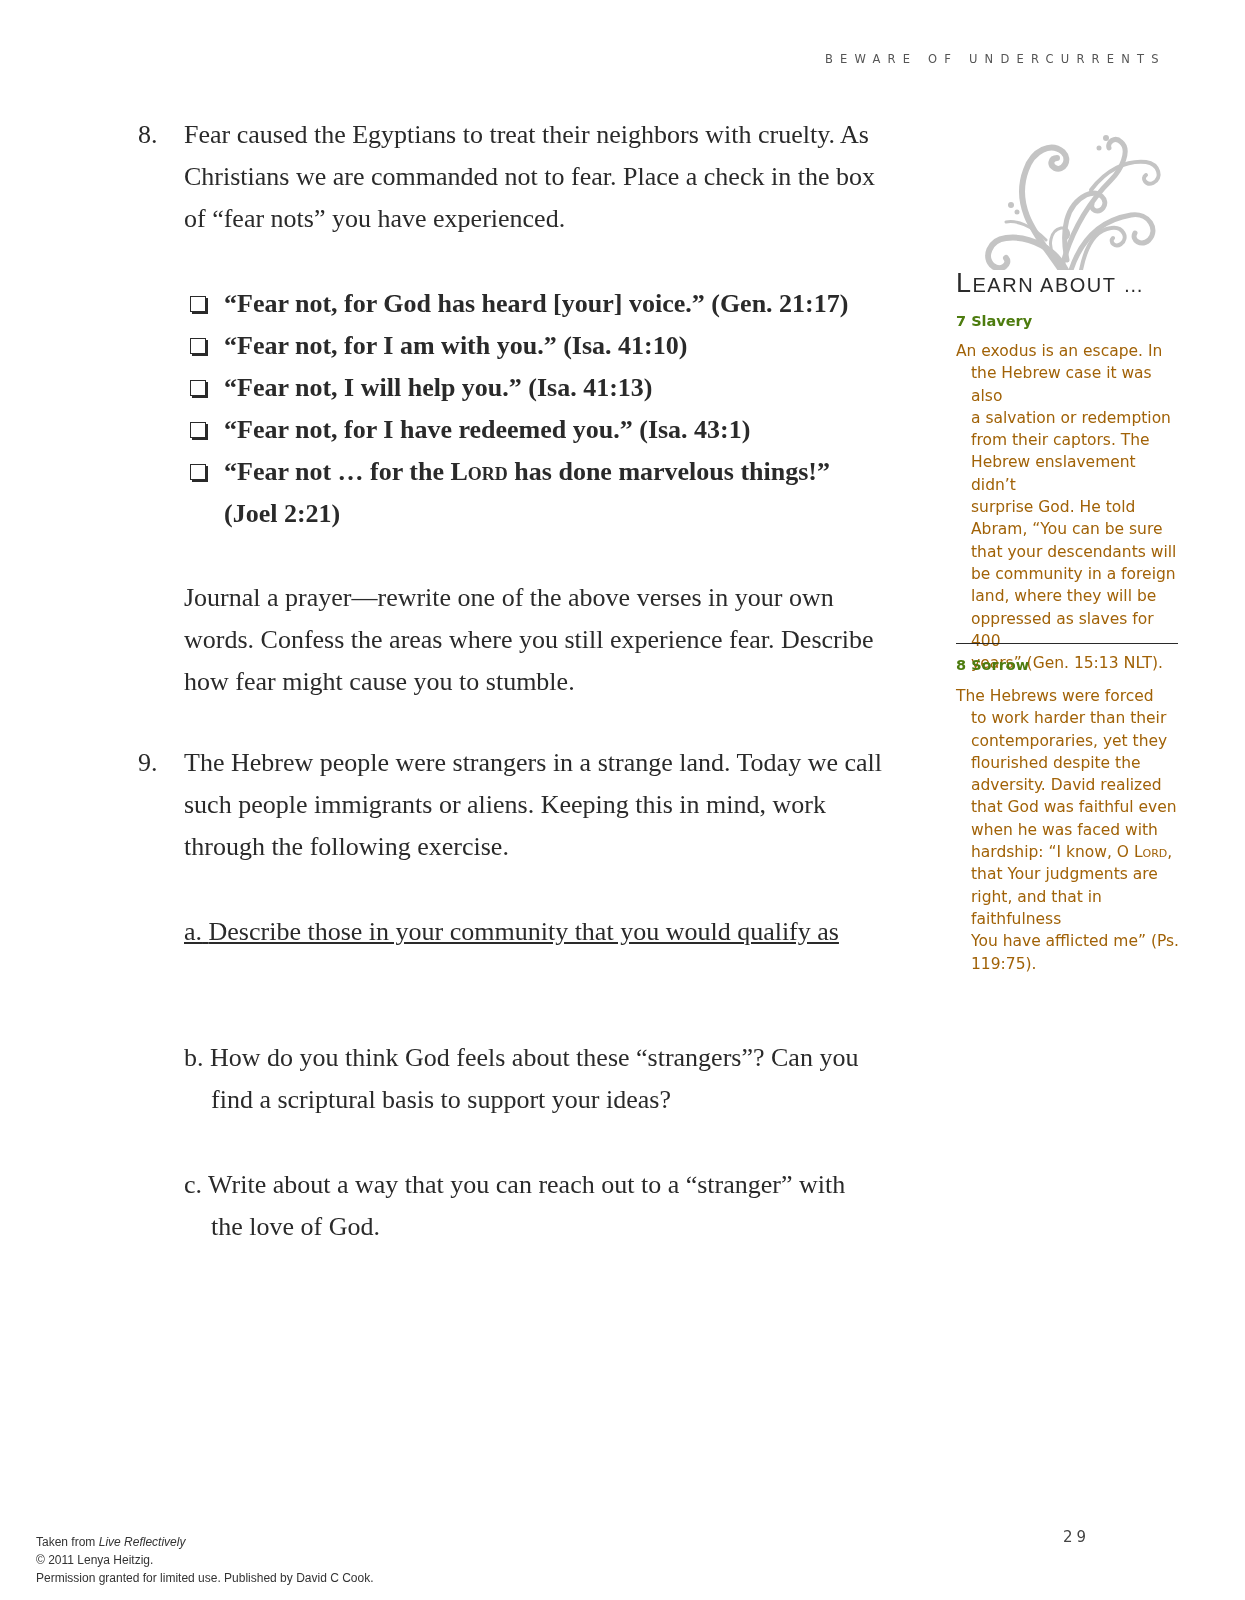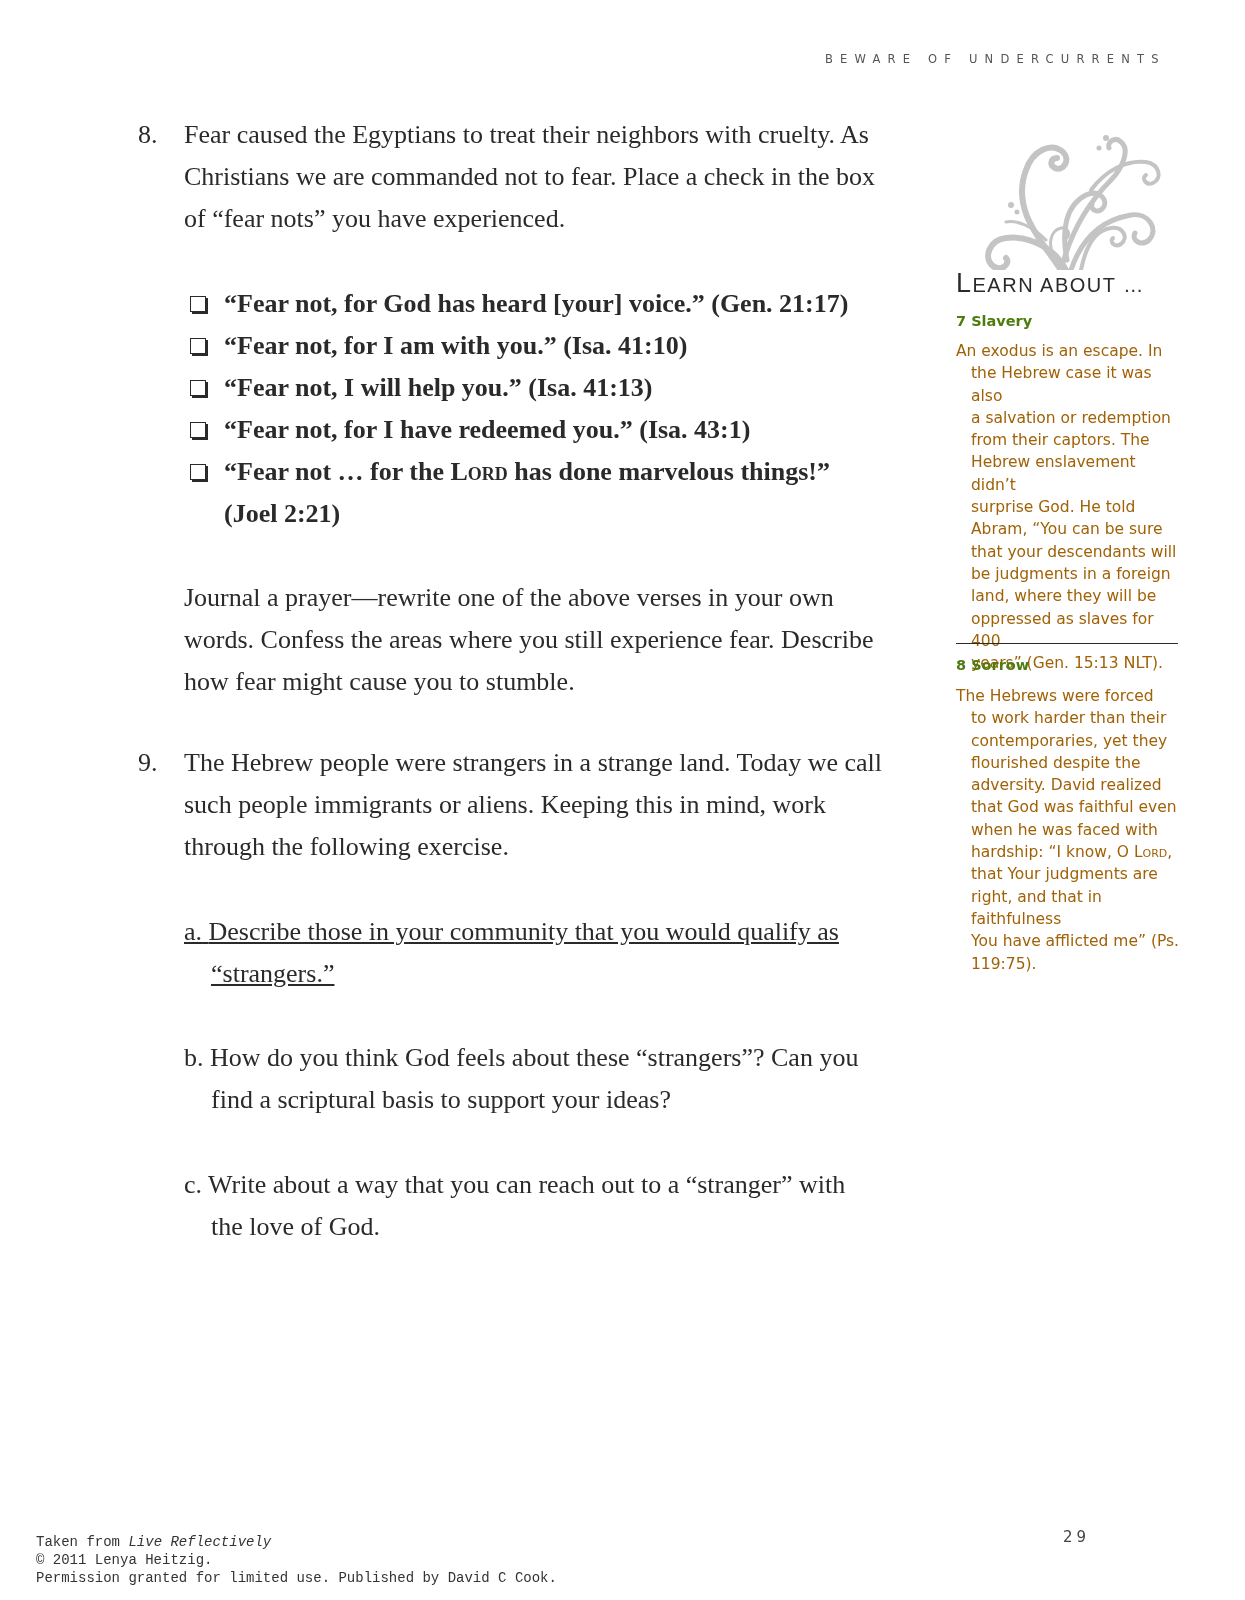--- a/index.html
+++ b/index.html
@@ -30,21 +30,21 @@
   .ornament { position: absolute; left: 15px; top: 0px; width: 200px; height: 150px; }
   .learn { position: absolute; left: 0; top: 148px; font-family: Liberation Sans, sans-serif; font-size: 27px; letter-spacing: 1.5px; color: #2a2a2a; white-space: nowrap; }
   .learn .big { font-size: 27px; }
   .learn .small { font-size: 20px; }
   .entry-title { position: absolute; left: 0; font-size: 14.5px; font-weight: bold; color: #4d7c0f; }
   .entry-body { position: absolute; left: 0; width: 225px; font-size: 15.5px; line-height: 22.3px; color: #a16207; }
   .entry-body .first { display: block; }
   .entry-body .rest { display: block; padding-left: 15px; }
   .rule { position: absolute; left: 0; width: 222px; height: 0; border-top: 1.6px solid #2a2a2a; }
 
-  .footer { position: absolute; left: 36px; top: 1533px; font-family: Liberation Mono, monospace; font-size: 14px; line-height: 18px; color: #333; }
+  .footer { position: absolute; left: 36px; top: 1533px; font-family: Liberation Sans, sans-serif; font-size: 12px; line-height: 18px; color: #333; }
   .footer i { font-style: italic; }
   .page-num { position: absolute; left: 1063px; top: 1528px; font-family: "DejaVu Sans", sans-serif; font-size: 15px; letter-spacing: 4px; color: #444; }
 </style>
 </head>
 <body>
 
 <div class="running-head">BEWARE OF UNDERCURRENTS</div>
 
 <div class="q serif" style="top:114px;">
   <span class="num">8.</span>
@@ -62,21 +62,20 @@
 <div class="para serif" style="top:577px;">Journal a prayer—rewrite one of the above verses in your own words. Confess the areas where you still experience fear. Describe how fear might cause you to stumble.</div>
 
 <div class="q serif" style="top:742px;">
   <span class="num">9.</span>
   <div class="body">The Hebrew people were strangers in a strange land. Today we call such people immigrants or aliens. Keeping this in mind, work through the following exercise.</div>
 </div>
 
 <div class="sub serif" style="top:911px;text-decoration:underline;">
   <span class="letter">a.</span>
   <span>Describe those in your community that you would qualify as</span>
-  <span class="cont">“strangers.”</span>
 </div>
 <div class="sub serif" style="top:1037px;">
   <span class="letter">b.</span>
   <span>How do you think God feels about these “strangers”? Can you</span>
   <span class="cont">find a scriptural basis to support your ideas?</span>
 </div>
 <div class="sub serif" style="top:1164px;">
   <span class="letter">c.</span>
   <span>Write about a way that you can reach out to a “stranger” with</span>
   <span class="cont">the love of God.</span>
@@ -104,21 +103,21 @@
   <div class="entry-title" style="top:193px;">7 Slavery</div>
   <div class="entry-body" style="top:220px;">
     <span class="first">An exodus is an escape. In</span>
     <span class="rest">the Hebrew case it was also</span>
     <span class="rest">a salvation or redemption</span>
     <span class="rest">from their captors. The</span>
     <span class="rest">Hebrew enslavement didn’t</span>
     <span class="rest">surprise God. He told</span>
     <span class="rest">Abram, “You can be sure</span>
     <span class="rest">that your descendants will</span>
-    <span class="rest">be judgments in a foreign</span>
+    <span class="rest">be community in a foreign</span>
     <span class="rest">land, where they will be</span>
     <span class="rest">oppressed as slaves for 400</span>
     <span class="rest">years” (Gen. 15:13 <span class="sc" style="font-size:16px">NLT</span>).</span>
   </div>
 
   <div class="rule" style="top:523px;"></div>
 
   <div class="entry-title" style="top:537px;">8 Sorrow</div>
   <div class="entry-body" style="top:565px;">
     <span class="first">The Hebrews were forced</span>

